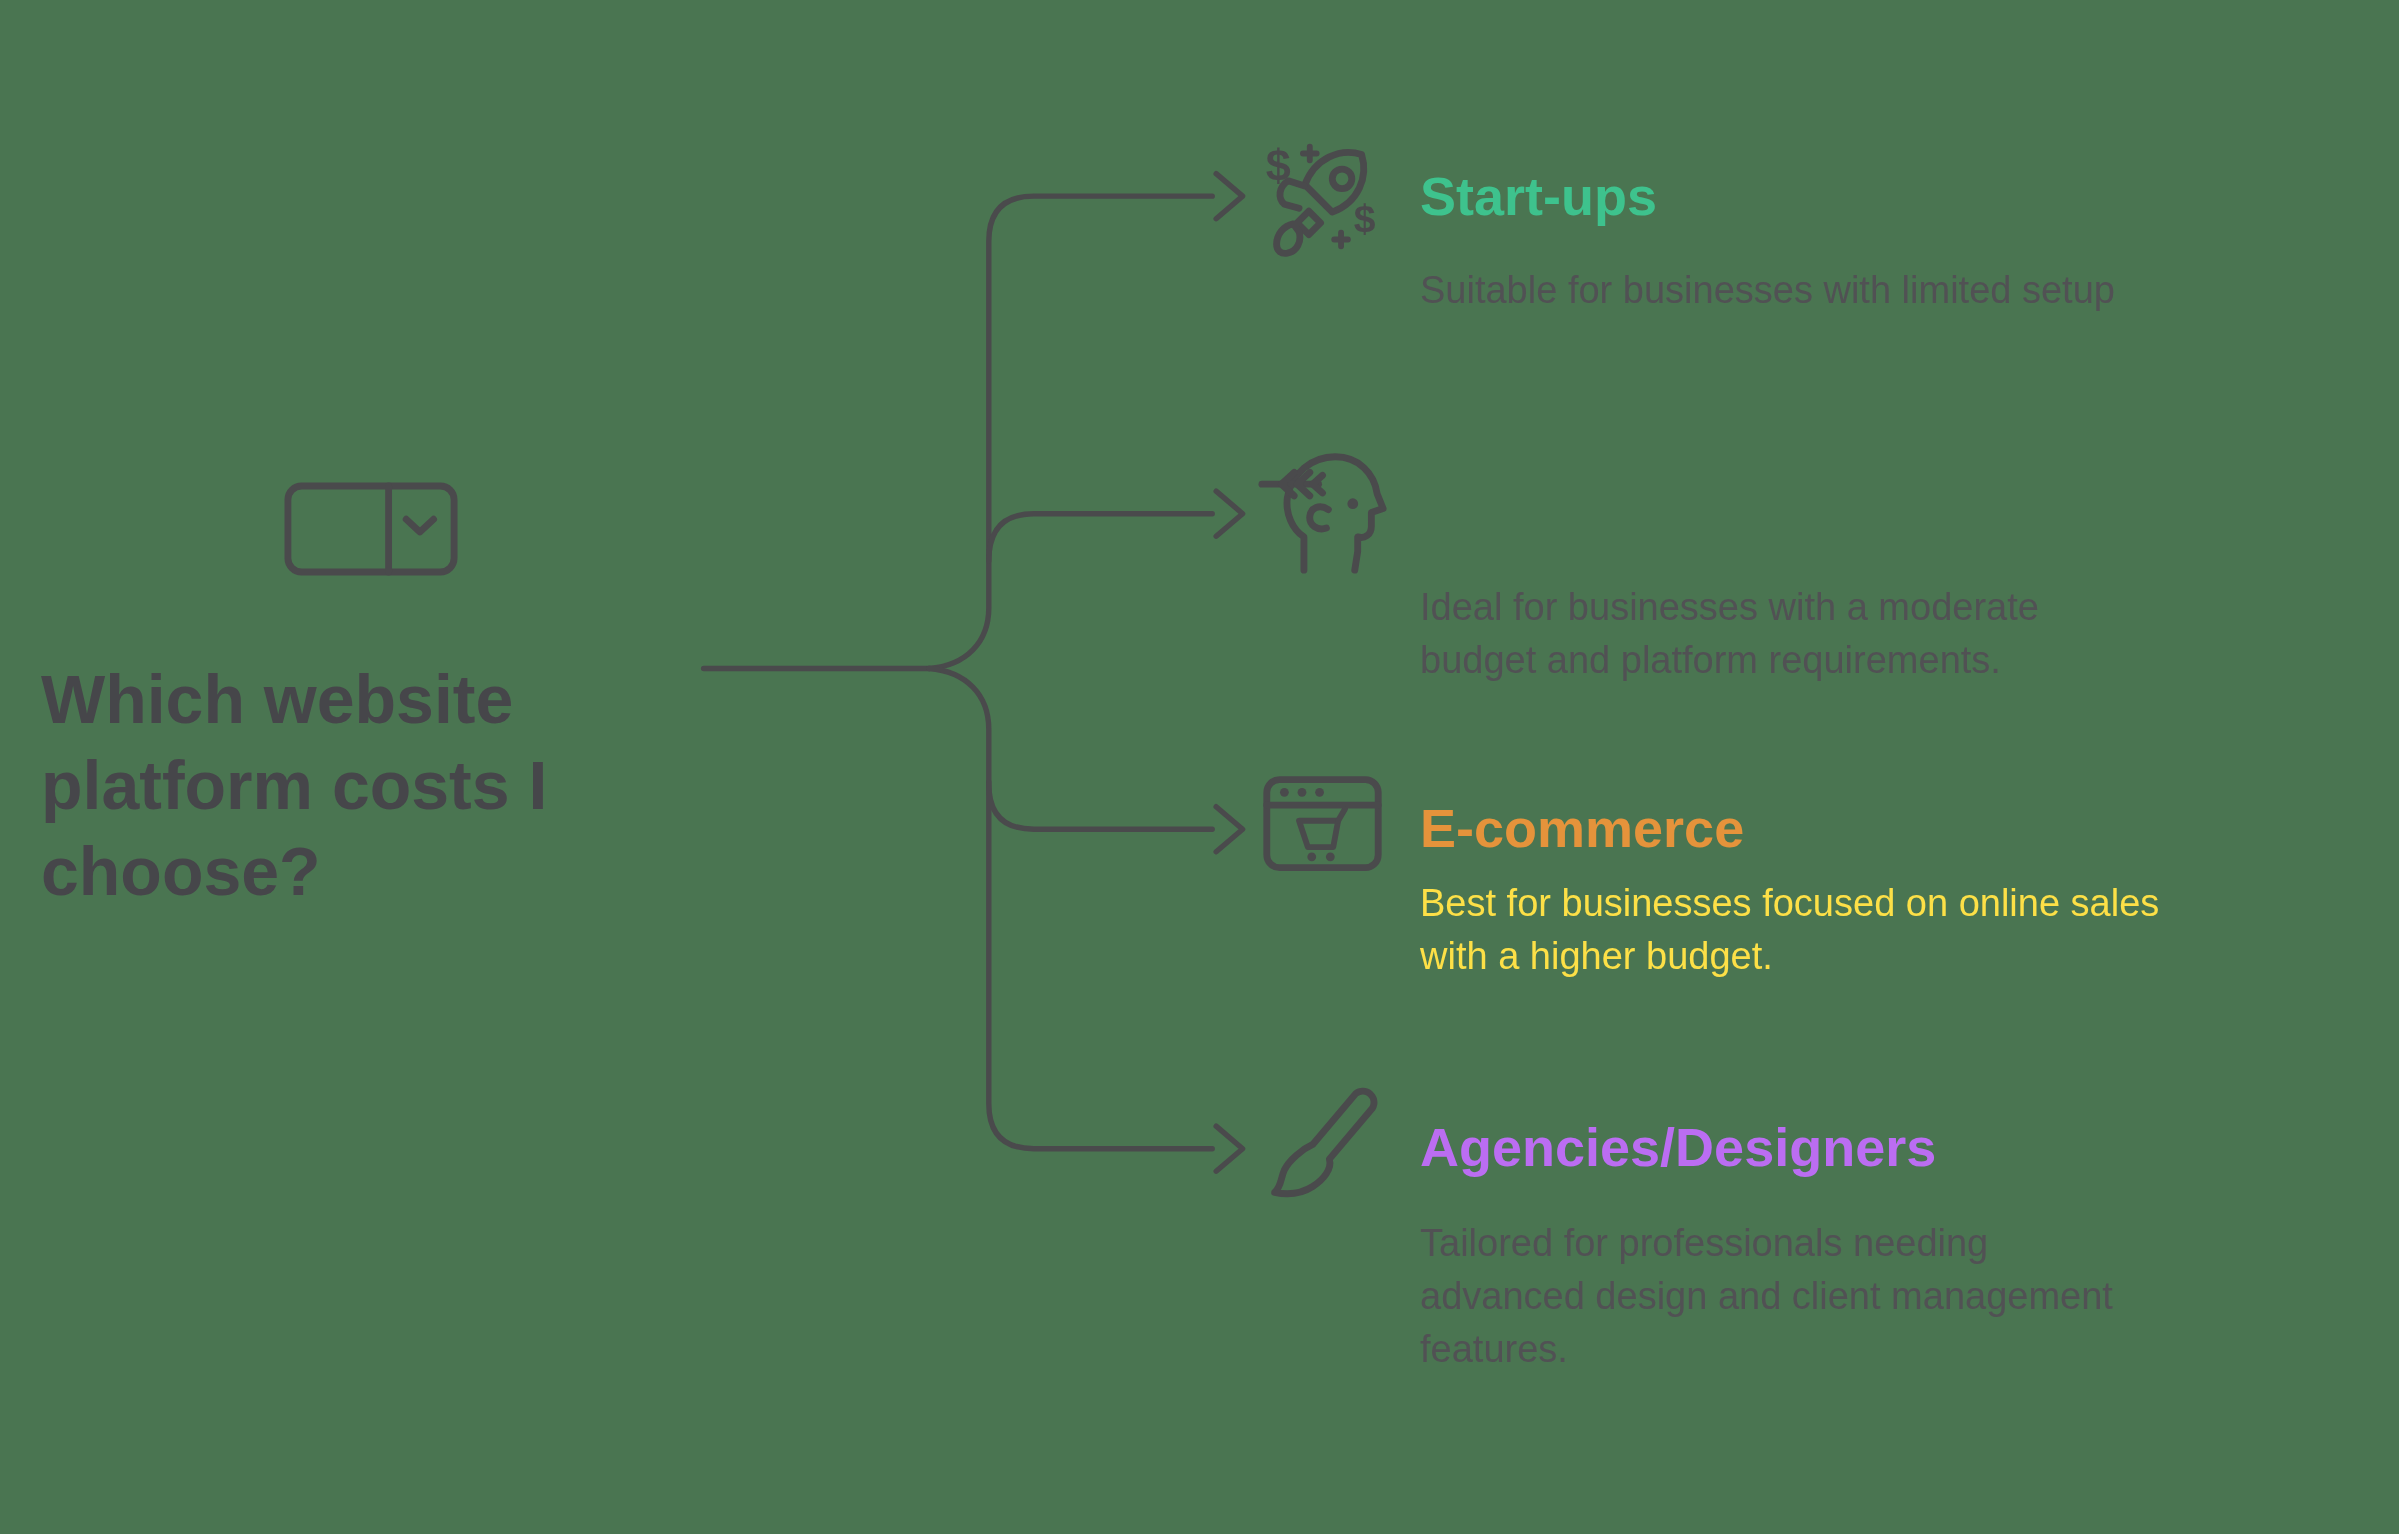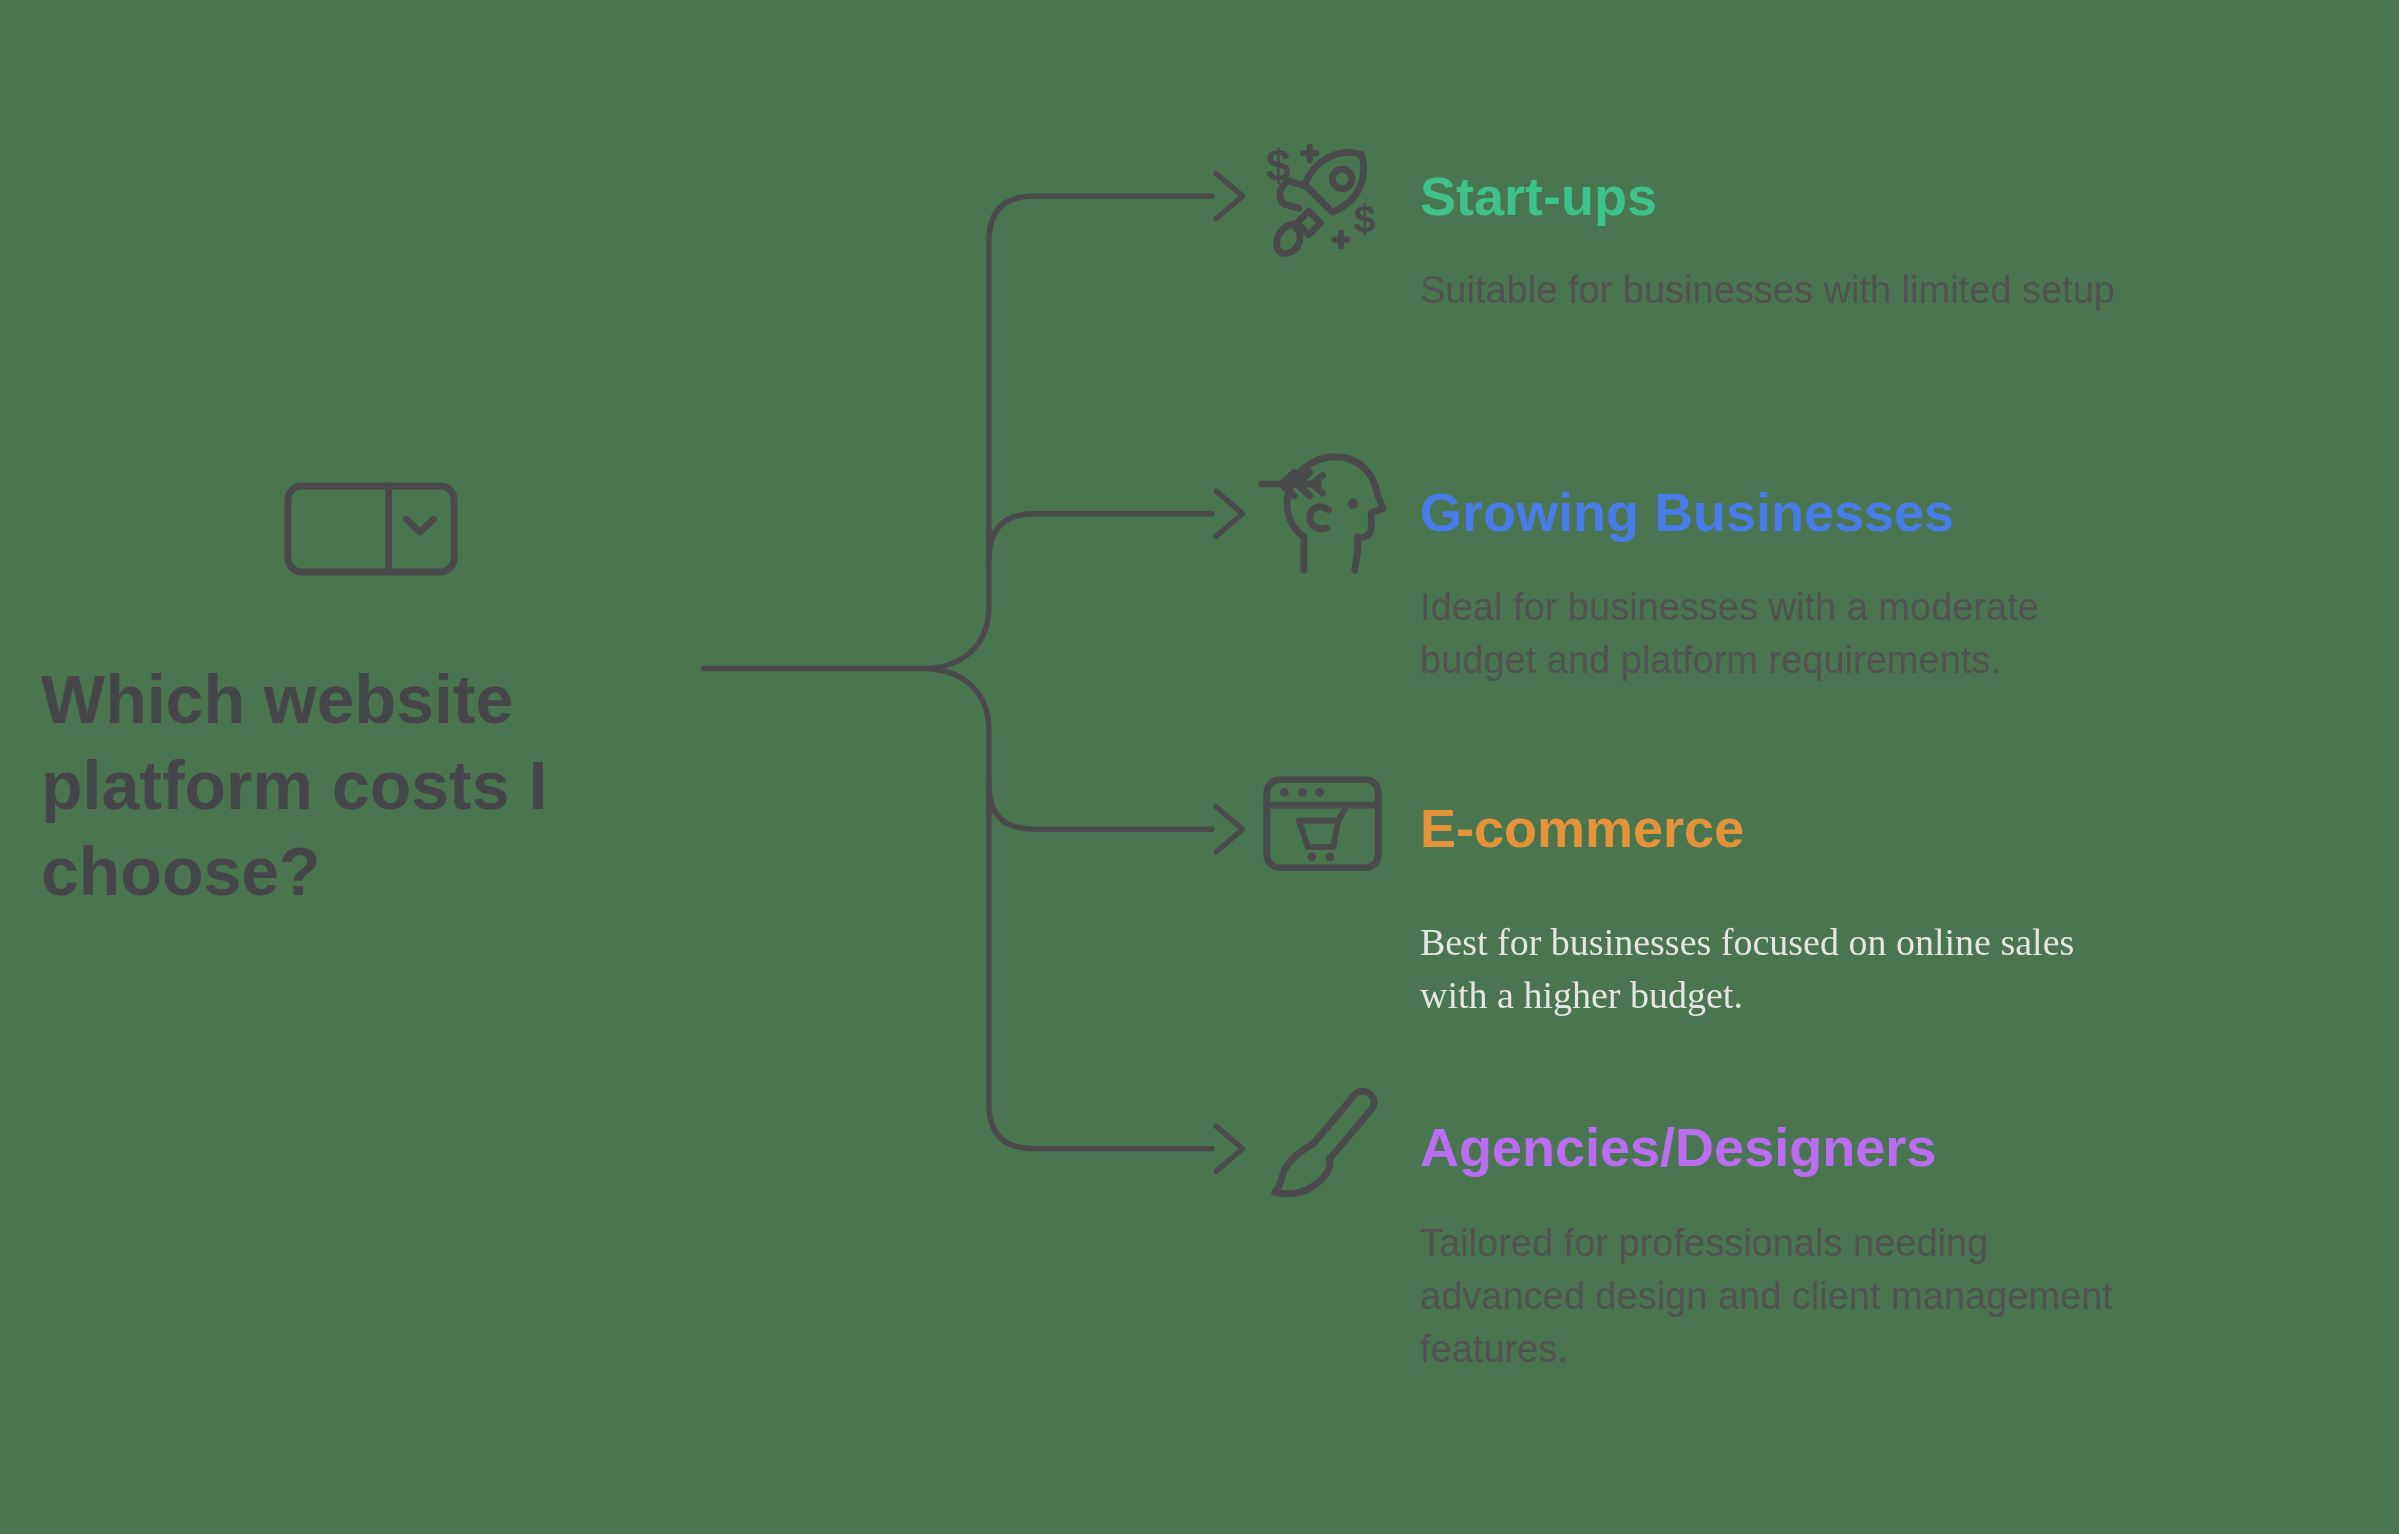--- a/index.html
+++ b/index.html
@@ -90,21 +90,20 @@
         <path d="M47 126 V92 C35 84 28 68 30 52 C34 27 55 10 79 10 C103 10 119 27 122 48 L128 63 L116 67 V81 C116 90 109 94 102 92 V107 L99 126"></path>
         <path d="M4 38 H62"></path>
         <path d="M24 38 L37 26 M24 38 L37 50"></path>
         <path d="M40 38 L53 26 M40 38 L53 50"></path>
         <path d="M56 38 L66 29 M56 38 L66 47"></path>
         <path d="M72 64 C63 58 54 62 53 71 C52 80 61 86 70 83"></path>
       </g>
       <circle cx="97" cy="58" r="5.5" fill="#4a4a4c"></circle>
     </svg>
   </div>
-  <h2 class="section-heading" style="top: 480px; color: rgb(74, 124, 233);">Growing Businesses</h2>
   <div class="section-desc" style="top: 581px; color: rgb(81, 81, 84);">
     <div class="desc-line">Ideal for businesses with a moderate</div>
     <div class="desc-line">budget and platform requirements.</div>
   </div>
 
   <div class="icon-box" style="left:1258px;top:765px;">
     <svg class="icon" width="129" height="129" viewBox="0 0 132 132">
       <g fill="none" stroke="#4a4a4c" stroke-width="7" stroke-linecap="round" stroke-linejoin="round">
         <rect x="9" y="15" width="114" height="90" rx="13"></rect>
         <line x1="9" y1="41" x2="123" y2="41"></line>
@@ -112,21 +111,21 @@
         <path d="M82 57 L89 45" stroke-width="6"></path>
       </g>
       <circle cx="27" cy="28" r="4.5" fill="#4a4a4c"></circle>
       <circle cx="45" cy="28" r="4.5" fill="#4a4a4c"></circle>
       <circle cx="63" cy="28" r="4.5" fill="#4a4a4c"></circle>
       <circle cx="55" cy="94" r="4.5" fill="#4a4a4c"></circle>
       <circle cx="74" cy="94" r="4.5" fill="#4a4a4c"></circle>
     </svg>
   </div>
   <h2 class="section-heading" style="top: 796px; color: rgb(229, 147, 59);">E-commerce</h2>
-  <div class="section-desc" style="top: 916px; color: #e5e5e5; font-family: Liberation Serif, serif;">
+  <div class="section-desc" style="top: 877px; color: #fde047;">
     <div class="desc-line">Best for businesses focused on online sales</div>
     <div class="desc-line">with a higher budget.</div>
   </div>
 
   <div class="icon-box" style="left:1258px;top:1079px;">
     <svg class="icon" width="129" height="129" viewBox="0 0 132 132">
       <g fill="none" stroke="#4a4a4c" stroke-width="7" stroke-linecap="round" stroke-linejoin="round">
         <path d="M100 15 A11.5 11.5 0 0 1 117 30 L73 82 C76 92 67 103 56 110 C45 117 31 119 17 116 C24 110 23 102 27 93 C32 83 45 72 56 67 Z"></path>
       </g>
     </svg>

